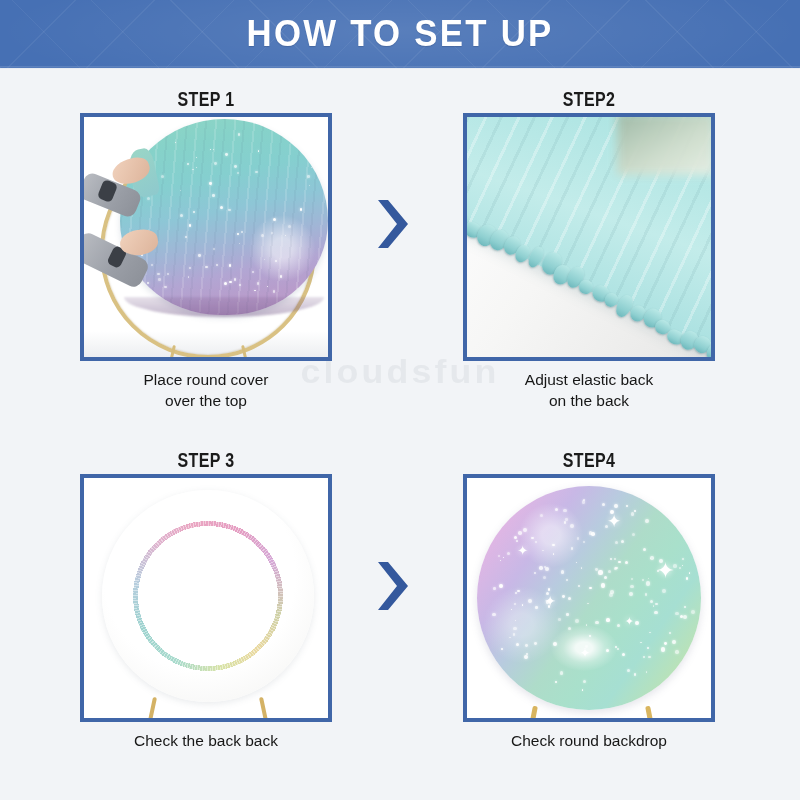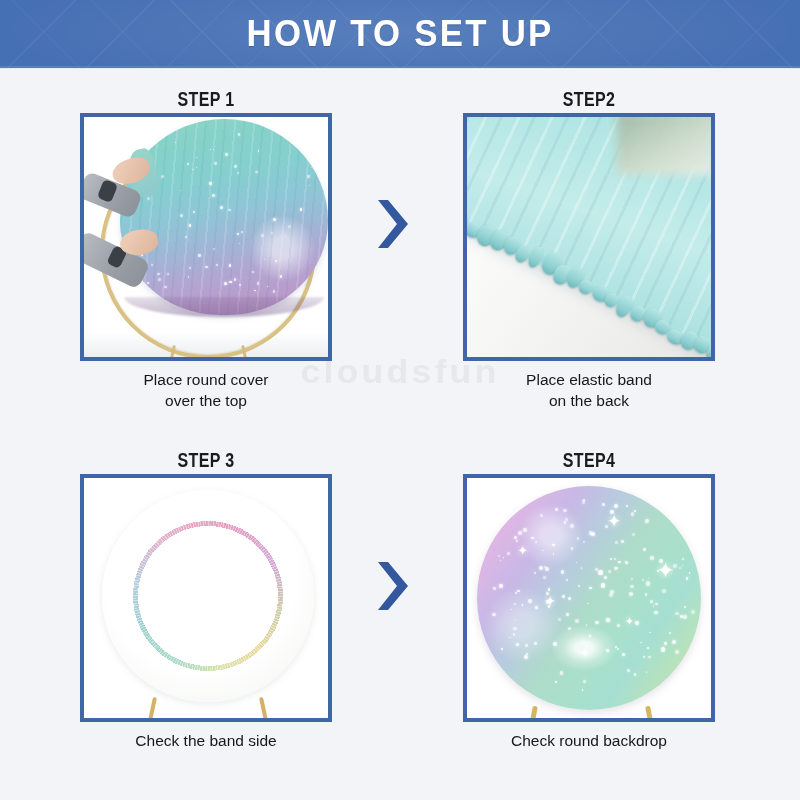--- a/index.html
+++ b/index.html
@@ -423,39 +423,39 @@
           <b style="left: 80.35%; height: 14px; width: 14.4px; bottom: -5.8px;"></b>
           <b style="left: 83.8%; height: 14px; width: 17.5px; bottom: -8.9px;"></b>
           <b style="left: 87.25%; height: 19.8px; width: 17.5px; bottom: -8.7px;"></b>
           <b style="left: 90.7%; height: 16.8px; width: 15.9px; bottom: -4.8px;"></b>
           <b style="left: 94.15%; height: 15.8px; width: 12.6px; bottom: -6px;"></b>
         </div>
       <div class="p2-top-blur"></div>
     </div>
   </div>
 
-  <div class="caption">Place elastic band
+  <div class="caption">Adjust elastic back
 on the back</div>
 </div>
 
 <div class="step" id="step3">
   <div class="step-title">STEP 3</div>
 
   <div class="frame">
     <div class="p3">
       <div class="p3-leg l"></div>
       <div class="p3-leg r"></div>
       <div class="p3-disc">
         <div class="p3-rim"></div>
         <div class="p3-rim-tex"></div>
       </div>
     </div>
   </div>
 
-  <div class="caption">Check the band side</div>
+  <div class="caption">Check the back back</div>
 </div>
 
 <div class="step" id="step4">
   <div class="step-title">STEP4</div>
 
   <div class="frame">
     <div class="p4">
       <div class="p4-leg l"></div>
       <div class="p4-leg r"></div>
       <div class="p4-disc">

